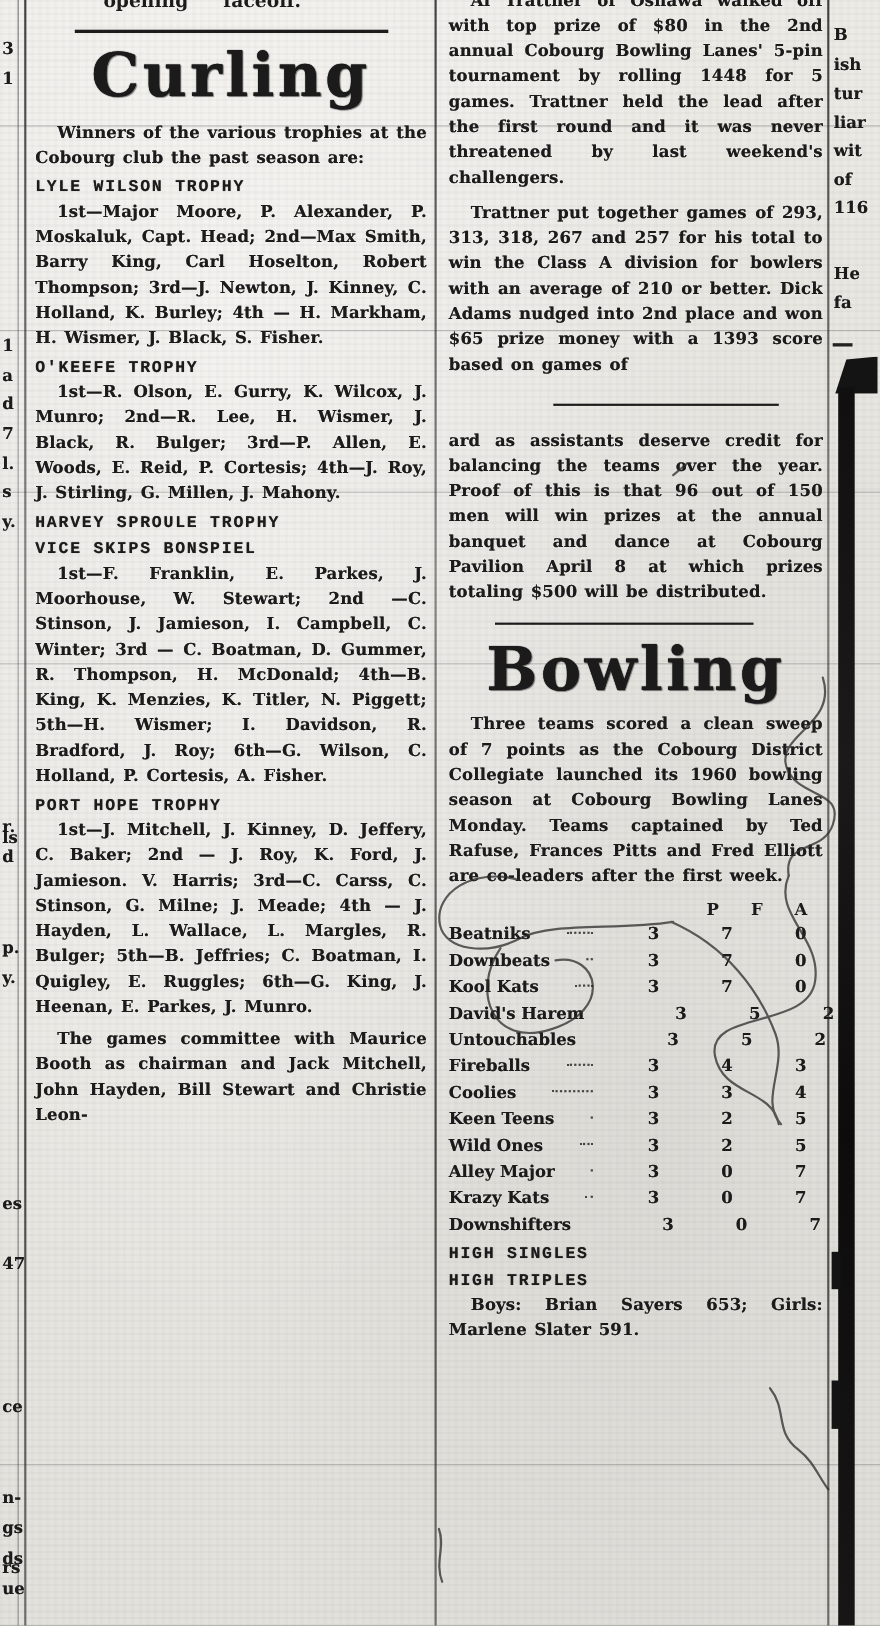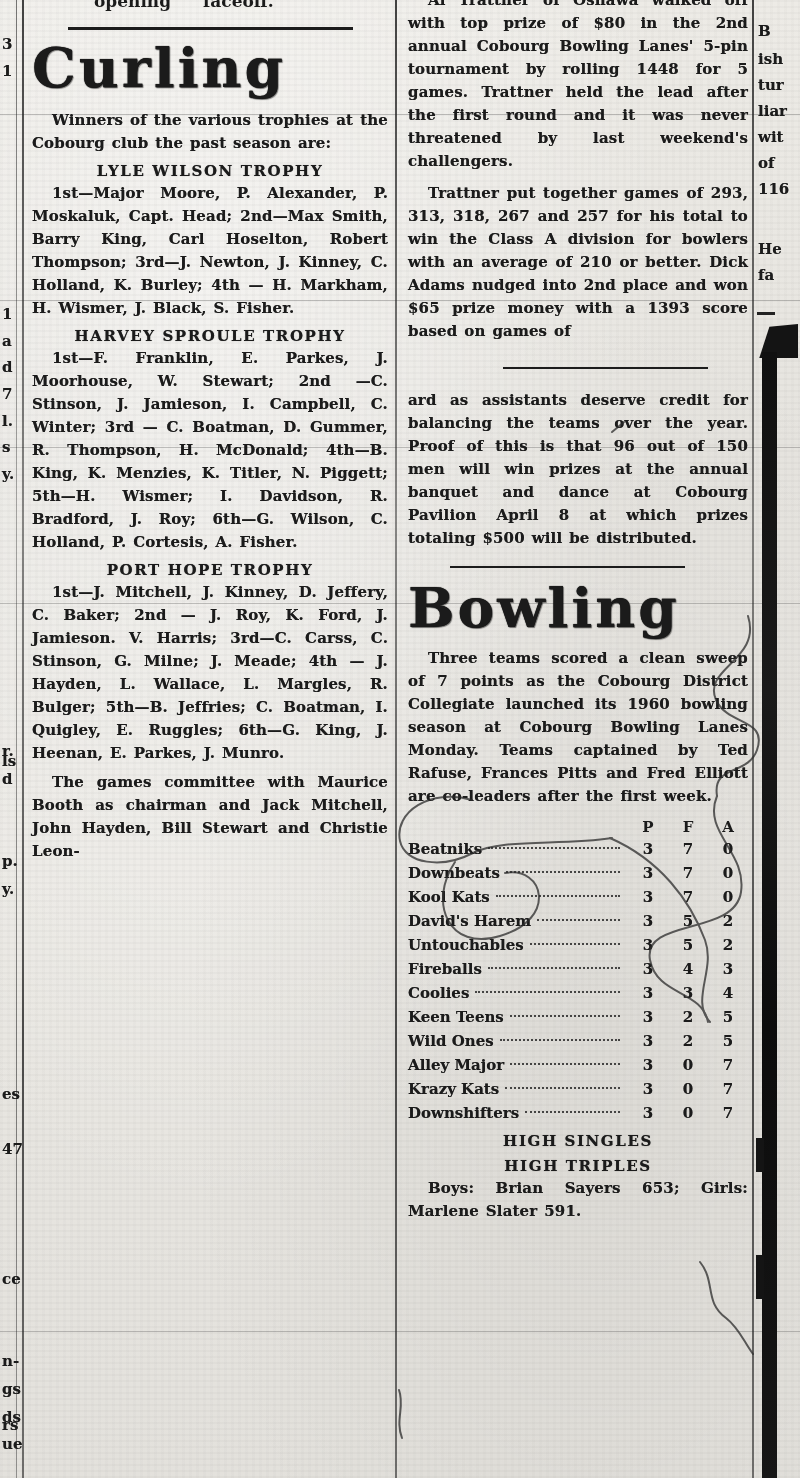--- a/index.html
+++ b/index.html
@@ -19,33 +19,33 @@
       repeating-linear-gradient(90deg, rgba(0,0,0,.015) 0 3px, transparent 3px 7px);
   }
   .vrule{position:absolute;top:0;bottom:0;width:2px;
     background:linear-gradient(180deg,rgba(35,35,35,.85),rgba(35,35,35,.5) 35%,rgba(35,35,35,.8) 70%,rgba(35,35,35,.6));}
   .thin{width:1px;opacity:.7;}
   .scanline{position:absolute;left:0;right:0;height:1px;background:rgba(70,70,70,.30);}
   .col{position:absolute;}
   .body-text{font-size:15px;line-height:23px;font-weight:bold;text-align:justify;
     letter-spacing:.15px;word-spacing:1.5px;text-shadow:0 0 .6px rgba(25,25,25,.65);margin:0;}
   .indent{text-indent:20px;}
-  .headline{font-size:55px;font-weight:bold;text-align:left;letter-spacing:3px;line-height:1.1;
+  .headline{font-size:55px;font-weight:bold;text-align:center;letter-spacing:3px;line-height:1.1;
     margin:2px 0 8px;text-shadow:0 0 1px #000,1px 1px 1px rgba(0,0,0,.45);}
-  .sec-head{text-align:center;font-weight:bold;font-size:15px;letter-spacing:1.6px;
-    margin:7px 0 2px;text-shadow:0 0 .7px rgba(20,20,20,.7);}
+  .sec-head{text-align:left;font-weight:bold;font-size:15px;letter-spacing:1.6px;
+    margin:7px 0 2px;text-shadow:0 0 .7px rgba(20,20,20,.7);font-family:Liberation Mono, monospace;}
   .toprule{border-top:3px solid #1c1c1c;width:285px;margin:16px auto 8px;}
   .midrule{border-top:2.5px solid #1c1c1c;}
   .top-cut{font-size:17px;font-weight:bold;margin-left:62px;word-spacing:26px;white-space:nowrap;}
   .standings{margin-top:10px;}
   .shead{display:flex;font-weight:bold;font-size:15px;height:22px;}
   .shead .sp{flex:1;}
   .snum{width:40px;text-align:center;flex:none;}
   .srow{display:flex;align-items:baseline;height:24px;font-weight:bold;font-size:15px;
-    text-shadow:0 0 .6px rgba(25,25,25,.6);}
+    text-shadow:0 0 .6px rgba(25,25,25,.6);gap:27px;}
   .sname{white-space:nowrap;padding-right:4px;}
   .sleader{flex:1;border-bottom:2px dotted #2b2b2b;margin:0 8px 0 2px;transform:translateY(-5px);opacity:.85;}
   .frag{position:absolute;font-weight:bold;font-size:15px;text-shadow:0 0 .6px rgba(25,25,25,.6);}
   .lfrag{left:2px;width:18px;}
   .rfrag{left:758px;}
   .bar{position:absolute;left:762px;top:352px;width:15px;height:1126px;
     background:linear-gradient(180deg,#101010,#1a1a1a 30%,#0c0c0c 60%,#161616);}
   .bar-blob{position:absolute;left:754px;top:324px;width:44px;height:34px;background:#141414;
     clip-path:polygon(12% 100%,35% 8%,100% 0,100% 100%);}
   .bar-bump{position:absolute;left:756px;width:8px;background:#141414;}
@@ -109,23 +109,26 @@
 
   <div class="col" style="left:32px;top:-9px;width:356px">
     <div class="top-cut">opening faceoff.</div>
     <div class="toprule"></div>
     <div class="headline">Curling</div>
     <p class="body-text indent" style="margin-top:10px">Winners of the various trophies at the Cobourg club the past season are:</p>
 
     <div class="sec-head">LYLE WILSON TROPHY</div>
     <p class="body-text indent">1st—Major Moore, P. Alexander, P. Moskaluk, Capt. Head; 2nd—Max Smith, Barry King, Carl Hoselton, Robert Thompson; 3rd—J. Newton, J. Kinney, C. Holland, K. Burley; 4th — H. Markham, H. Wismer, J. Black, S. Fisher.</p>
 
+    <div class="sec-head">O'KEEFE TROPHY</div>
+    <p class="body-text indent">1st—R. Olson, E. Gurry, K. Wilcox, J. Munro; 2nd—R. Lee, H. Wismer, J. Black, R. Bulger; 3rd—P. Allen, E. Woods, E. Reid, P. Cortesis; 4th—J. Roy, J. Stirling, G. Millen, J. Mahony.</p>
 
     <div class="sec-head">HARVEY SPROULE TROPHY</div>
 
+    <div class="sec-head">VICE SKIPS BONSPIEL</div>
     <p class="body-text indent">1st—F. Franklin, E. Parkes, J. Moorhouse, W. Stewart; 2nd —C. Stinson, J. Jamieson, I. Campbell, C. Winter; 3rd — C. Boatman, D. Gummer, R. Thompson, H. McDonald; 4th—B. King, K. Menzies, K. Titler, N. Piggett; 5th—H. Wismer; I. Davidson, R. Bradford, J. Roy; 6th—G. Wilson, C. Holland, P. Cortesis, A. Fisher.</p>
 
     <div class="sec-head">PORT HOPE TROPHY</div>
     <p class="body-text indent">1st—J. Mitchell, J. Kinney, D. Jeffery, C. Baker; 2nd — J. Roy, K. Ford, J. Jamieson. V. Harris; 3rd—C. Carss, C. Stinson, G. Milne; J. Meade; 4th — J. Hayden, L. Wallace, L. Margles, R. Bulger; 5th—B. Jeffries; C. Boatman, I. Quigley, E. Ruggles; 6th—G. King, J. Heenan, E. Parkes, J. Munro.</p>
 
     <p class="body-text indent" style="margin-top:6px">The games committee with Maurice Booth as chairman and Jack Mitchell, John Hayden, Bill Stewart and Christie Leon-</p>
   </div>
 
   <div class="col" style="left:408px;top:-11px;width:340px">
     <p class="body-text indent">Al Trattner of Oshawa walked off with top prize of $80 in the 2nd annual Cobourg Bowling Lanes' 5-pin tournament by rolling 1448 for 5 games. Trattner held the lead after the first round and it was never threatened by last weekend's challengers.</p>

